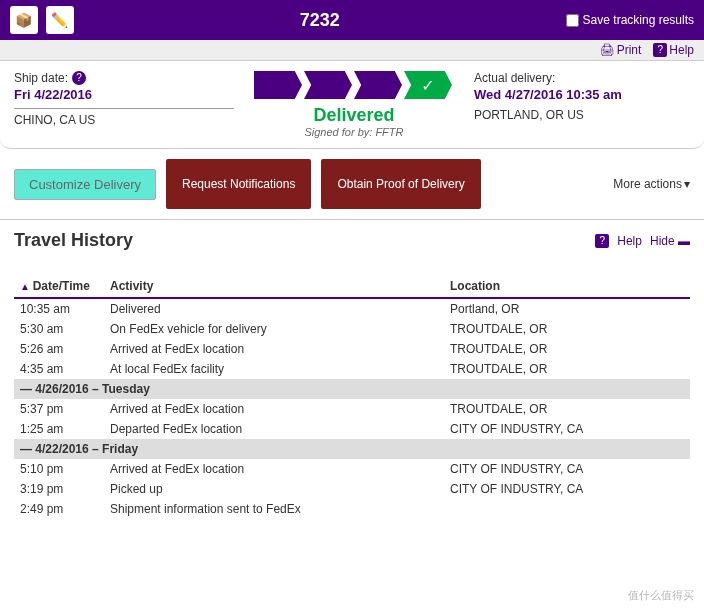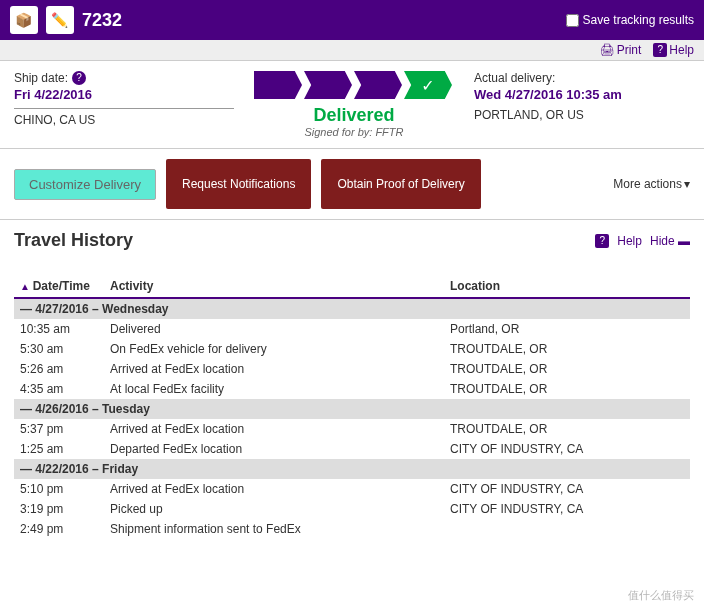--- a/index.html
+++ b/index.html
@@ -16,20 +16,21 @@
     .header-icon {
       width: 28px; height: 28px; background: #fff; border-radius: 3px;
       display: flex; align-items: center; justify-content: center;
       font-size: 14px; cursor: pointer;
     }
     .header-title {
       color: #fff;
       font-size: 18px;
       font-weight: bold;
       flex: 1;
+      text-align: center;
     }
     .header-save {
       color: #fff;
       font-size: 12px;
       display: flex;
       align-items: center;
       gap: 4px;
     }
     .header-save input { cursor: pointer; }
 
@@ -48,20 +49,21 @@
       font-size: 12px;
       display: flex; align-items: center; gap: 2px;
     }
 
     
     .main-info {
       display: flex;
       padding: 10px 14px;
       gap: 0;
       border-bottom: 1px solid #ccc;
+      border-radius: 10px;
     }
     .left-col {
       flex: 0 0 220px;
     }
     .ship-date-label { color: #333; font-size: 12px; display: flex; align-items: center; gap: 4px; }
     .ship-date-value { color: #4a0080; font-weight: bold; font-size: 13px; margin: 2px 0 6px 0; }
     .origin { font-size: 12px; color: #333; border-top: 1px solid #999; padding-top: 4px; margin-top: 1px; }
 
     .center-col {
       flex: 1;
@@ -287,23 +289,20 @@
       <tr>
         <th style="cursor:pointer;">
           <span class="sort-arrow">▲ </span>
           <span>Date/Time</span>
         </th>
         <th>Activity</th>
         <th>Location</th>
       </tr>
     </thead>
     <tbody id="travel-tbody">
-    <tr class="date-row">
-          <td colspan="3">— 4/27/2016 – Wednesday</td>
-        </tr>
         <tr>
       <td>10:35 am</td>
       <td>Delivered</td>
       <td>Portland, OR</td>
     </tr>
         <tr>
       <td>5:30 am</td>
       <td>On FedEx vehicle for delivery</td>
       <td>TROUTDALE, OR</td>
     </tr>

